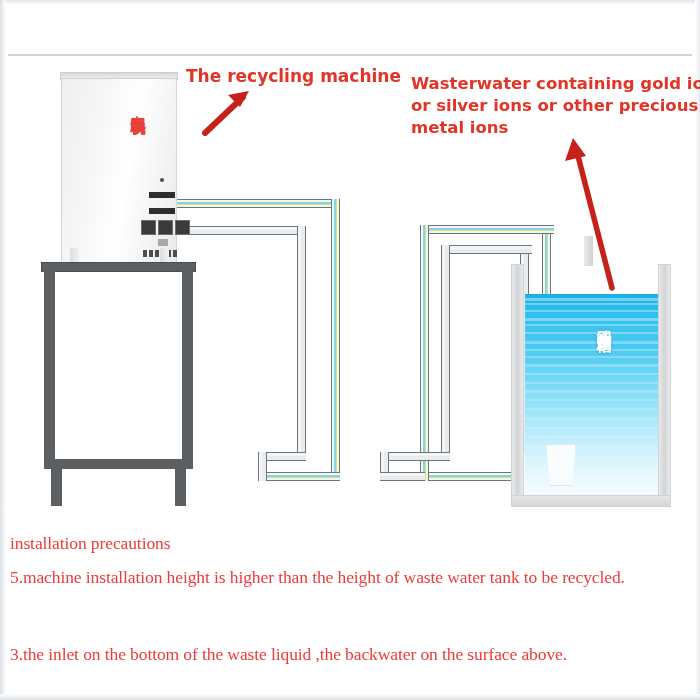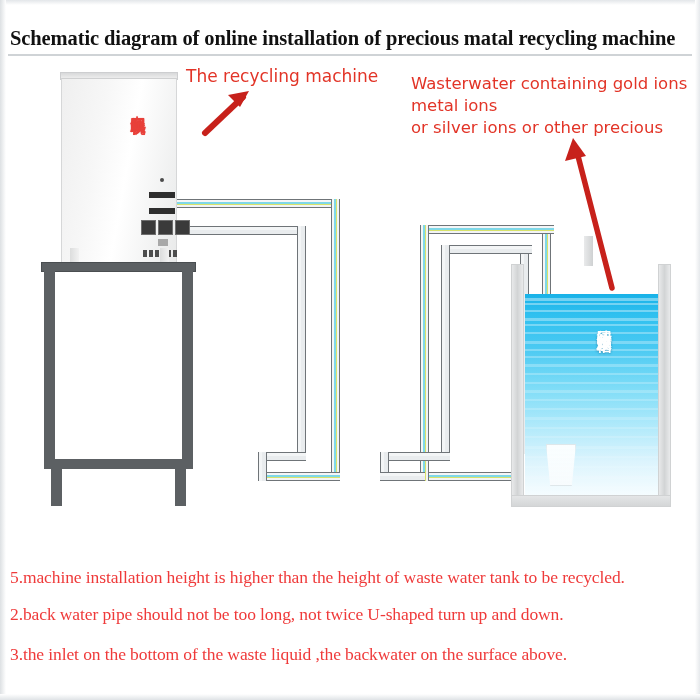--- a/index.html
+++ b/index.html
@@ -49,21 +49,21 @@
   #title-rule {
     position: absolute; left: 8px; top: 54px; width: 684px; height: 2px;
     background: #cfd3d6;
   }
 
   
   .anno {
     position: absolute;
     color: #e23427;
     font-family: "DejaVu Sans", sans-serif;
-    font-weight: 400;
+    font-weight: 700;
     line-height: 1.32;
   }
   #anno-machine {
     left: 186px; top: 65px;
     font-size: 17px;
     white-space: nowrap;
   }
   #anno-waste {
     left: 411px; top: 73px;
     width: 278px;
@@ -270,21 +270,20 @@
 </head>
 <body>
 
 <div id="page">
 
   <div class="edge-top"></div>
   <div class="edge-left"></div>
   <div class="edge-right"></div>
   <div class="edge-bottom"></div>
 
-  <div id="title">Schematic diagram of online installation of precious matal recycling machine</div>
   <div id="title-rule"></div>
 
   <div class="pipe h" style="left:176px; top:199px; width:164px; height:9px; --c1:#7fd8e8; --c2:#d9e36a;"></div>
   <div class="pipe v" style="left:331px; top:199px; width:9px; height:84px; --c1:#7fd8e8; --c2:#d9e36a;"></div>
   <div class="pipe v" style="left:331px; top:280px; width:9px; height:200px; --c1:#7fd8e8; --c2:#d9e36a;"></div>
   <div class="pipe h" style="left:258px; top:472px; width:82px; height:9px; --c1:#7fd8e8; --c2:#d9e36a;"></div>
   <div class="pipe v" style="left:258px; top:460px; width:9px; height:21px; --c1:#7fd8e8; --c2:#d9e36a;"></div>
 
   <div class="pipe h" style="left:420px; top:225px; width:130px; height:9px; --c1:#7fd8e8; --c2:#d9e36a;"></div>
   <div class="pipe v" style="left:420px; top:225px; width:9px; height:196px; --c1:#7fd8e8; --c2:#d9e36a;"></div>
@@ -394,21 +393,21 @@
     <g>
       <line x1="612" y1="288" x2="577" y2="152" stroke="#c7211b" stroke-width="5.5" stroke-linecap="round"></line>
       <polygon points="573,138 565,161 586,156" fill="#c7211b"></polygon>
     </g>
   </svg>
 
   <div class="anno" id="anno-machine">The recycling machine</div>
 
   <div class="anno" id="anno-waste">
     <div>Wasterwater containing gold ions</div>
+    <div>or silver ions or other precious</div>
     <div>metal ions</div>
-    <div>or silver ions or other precious</div>
   </div>
 
+  <div class="note" id="note-head">installation precautions</div>
   <div class="note" id="note-1">5.machine installation height is higher than the height of waste water tank to be recycled.</div>
-  <div class="note" id="note-2">2.back water pipe should not be too long, not twice U-shaped turn up and down.</div>
   <div class="note" id="note-3">3.the inlet on the bottom of the waste liquid ,the backwater on the surface above.</div>
 
 </div>
 
 </body></html>

